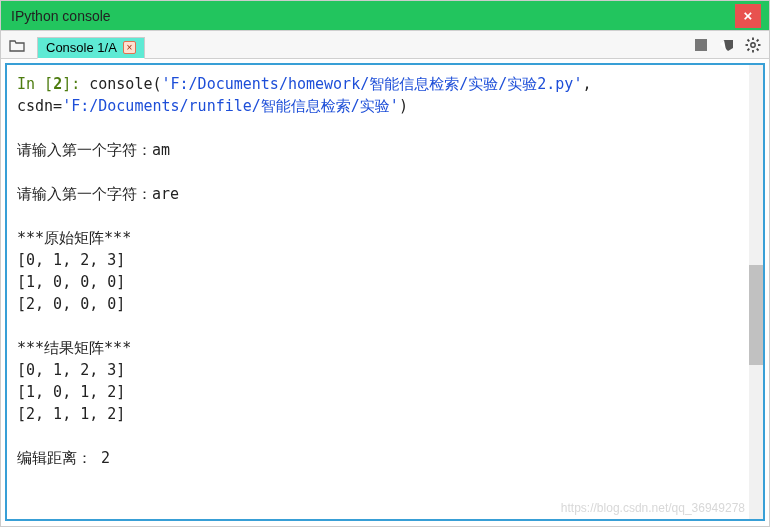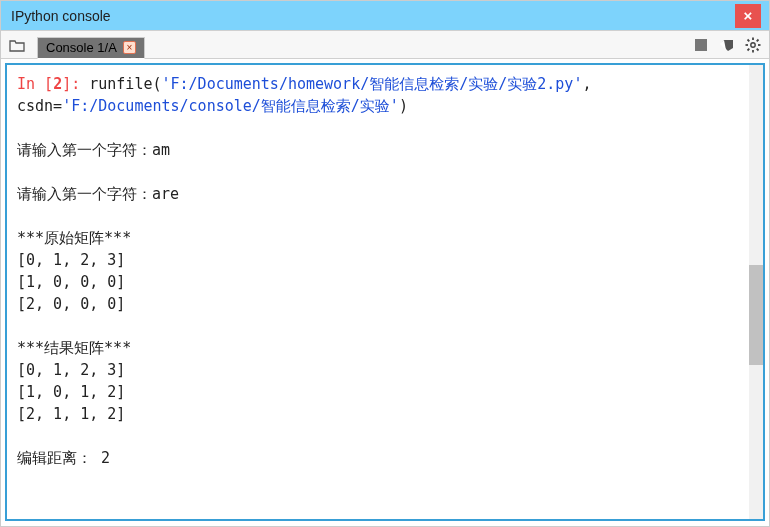--- a/index.html
+++ b/index.html
@@ -12,21 +12,21 @@
     overflow: hidden;
     border: 1px solid #ccc;
     position: relative;
   }
   .title-bar {
     height: 30px;
     display: flex;
     align-items: center;
     padding: 0 8px 0 10px;
     border-bottom: 1px solid #d0d0d0;
-    background: #7dd3fc;
+    background: #22c55e;
   }
   .title-text { flex: 1; font-size: 14px; color: #222; }
   .close-btn {
     width: 26px; height: 24px;
     background: #e8524f;
     color: #fff;
     display: flex; align-items: center; justify-content: center;
     font-size: 15px; font-weight: bold;
     cursor: pointer;
   }
@@ -44,21 +44,21 @@
     width: 20px; height: 20px;
     display: flex; align-items: center; justify-content: center;
     cursor: pointer;
     color: #555;
   }
   .tab {
     height: 22px;
     padding: 0 8px;
     margin-left: 4px;
     display: flex; align-items: center;
-    background: #737373;
+    background: #5eead4;
     border: 1px solid #ccc;
     border-bottom: 1px solid #fff;
     font-size: 13px;
     gap: 6px;
     position: relative;
     top: 3px;
   }
   .tab-close {
     width: 13px; height: 13px;
     border: 1px solid #e07050;
@@ -79,21 +79,21 @@
   .console {
     font-family: Consolas, "DejaVu Sans Mono", monospace;
     font-size: 15px;
     line-height: 22px;
     padding: 8px 10px;
     white-space: pre;
     color: #222;
     height: 100%;
     overflow: hidden;
   }
-  .c-blue { color: #ef4444; }
+  .c-blue { color: #4d7c0f; }
   .c-bold { font-weight: bold; }
   .c-green { color: #1d4ed8; }
   .scrollbar-track {
     position: absolute;
     right: 0; top: 0;
     width: 14px; height: 100%;
     background: #f1f1f1;
   }
   .scrollbar-thumb {
     position: absolute;
@@ -150,34 +150,35 @@
           <line x1="2.5" y1="2.5" x2="4.3" y2="4.3"></line>
           <line x1="11.7" y1="11.7" x2="13.5" y2="13.5"></line>
           <line x1="2.5" y1="13.5" x2="4.3" y2="11.7"></line>
           <line x1="11.7" y1="4.3" x2="13.5" y2="2.5"></line>
         </g>
       </svg>
   </div>
 </div>
 
 <div class="console-wrap">
-  <div class="console"><span class="c-blue">In [</span><span class="c-blue c-bold">2</span><span class="c-blue">]: </span><span>runfile(</span><span class="c-green">'F:/Documents/homework/智能信息检索/实验/实验2.py'</span><span>, </span><span>
-</span><span>csdn=</span><span class="c-green">'F:/Documents/console/智能信息检索/实验'</span><span>)</span><span>
+  <div class="console"><span class="c-blue">In [</span><span class="c-blue c-bold">2</span><span class="c-blue">]: </span><span>console(</span><span class="c-green">'F:/Documents/homework/智能信息检索/实验/实验2.py'</span><span>, </span><span>
+</span><span>csdn=</span><span class="c-green">'F:/Documents/runfile/智能信息检索/实验'</span><span>)</span><span>
 
 请输入第一个字符：am
 
 请输入第一个字符：are
 
 ***原始矩阵***
 [0, 1, 2, 3]
 [1, 0, 0, 0]
 [2, 0, 0, 0]
 
 ***结果矩阵***
 [0, 1, 2, 3]
 [1, 0, 1, 2]
 [2, 1, 1, 2]
 
 编辑距离： 2</span></div>
   <div class="scrollbar-track">
     <div class="scrollbar-thumb"></div>
   </div>
+  <div class="watermark">https://blog.csdn.net/qq_36949278</div>
 </div>
 
 </body></html>

